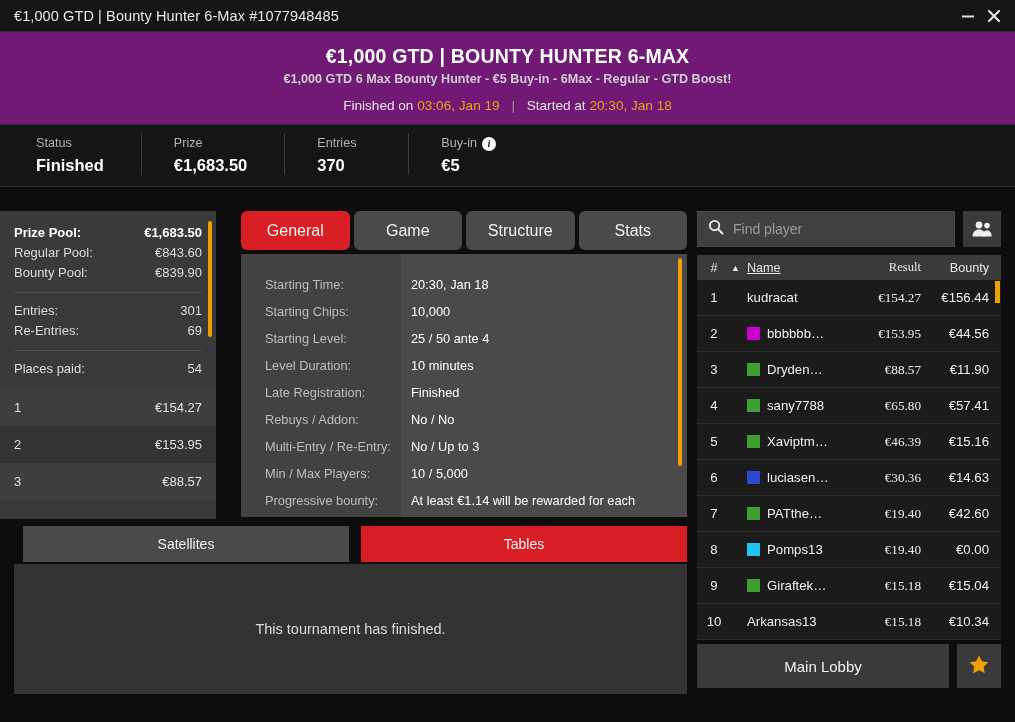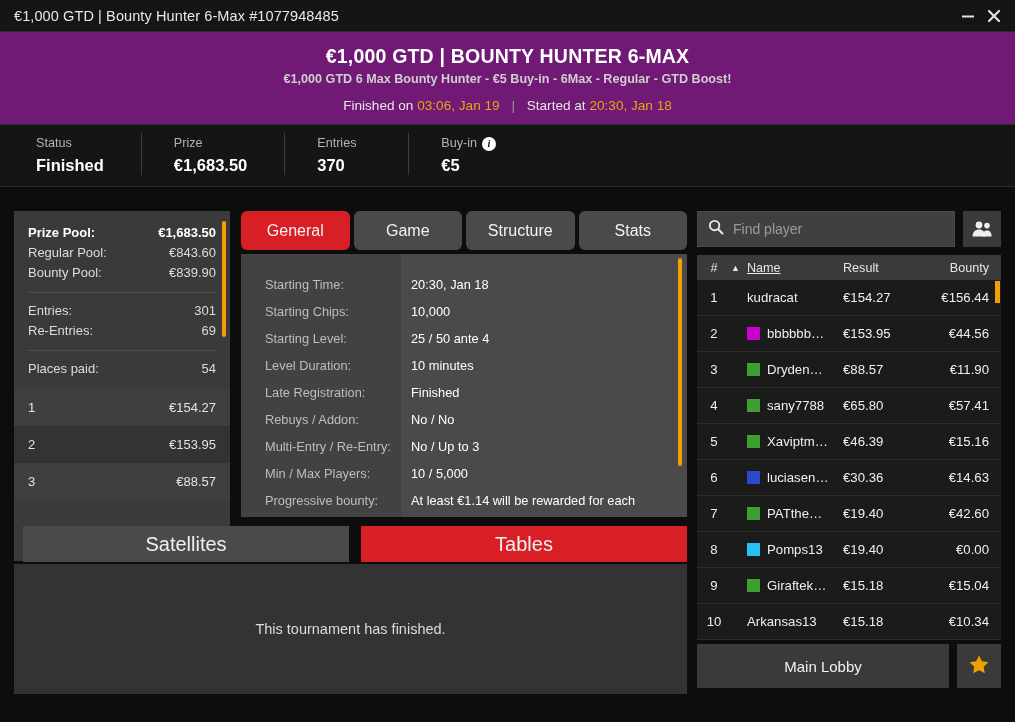--- a/index.html
+++ b/index.html
@@ -101,22 +101,22 @@
   
   #body {
     position: absolute;
     top: 203px; left: 0;
     width: 1015px; height: 519px;
     background: #0d0d0d;
   }
 
   
   #prizepanel {
-    position: absolute; left: 14px; top: 8px;
-    width: 216px; height: 350px;
+    position: absolute; left: 0; top: 8px;
+    width: 216px; height: 308px;
     background: #3a3a3a;
     overflow: hidden;
   }
   #prizepanel .pp-inner { padding: 12px 14px 0 14px; }
   .pp-row {
     display: flex; justify-content: space-between;
     font-size: 13px; line-height: 20px;
     color: #dcdcdc;
   }
   .pp-row.bold .pp-k, .pp-row.bold .pp-v { color: #ffffff; font-weight: bold; }
@@ -185,21 +185,21 @@
   
   #subtabs {
     position: absolute; left: 14px; top: 323px;
     width: 673px; height: 36px;
     display: flex; gap: 3px;
   }
   .subtab {
     flex: 1 1 0;
     background: #4a4a4a;
     color: #f0f0f0;
-    font-size: 20px;
+    font-size: 14px;
     display: flex; align-items: center; justify-content: center; margin-left: 9px;
   }
   .subtab.active { background: #d81f26; }
 
   #tablespanel {
     position: absolute; left: 14px; top: 361px;
     width: 673px; height: 130px;
     background: #333333;
     display: flex; align-items: center; justify-content: center;
   }
@@ -237,21 +237,21 @@
     display: flex; align-items: center;
     height: 36px;
     background: #1b1b1b;
     border-bottom: 1px solid #2d2d2d;
     color: #efefef;
     font-size: 13.2px;
   }
   .c-num  { width: 34px; flex: 0 0 34px; text-align: center; }
   .c-sort { width: 16px; flex: 0 0 16px; font-size: 9px; color: #e6e6e6; }
   .c-name { flex: 1 1 auto; display: flex; align-items: center; gap: 7px; overflow: hidden; white-space: nowrap; }
-  .c-res  { width: 78px; flex: 0 0 78px; text-align: left; }
+  .c-res  { width: 78px; flex: 0 0 78px; text-align: right; font-family: Liberation Serif, serif; }
   .c-bty  { width: 80px; flex: 0 0 80px; text-align: right; padding-right: 12px; }
   .pt-head .c-name { padding-left: 0; text-decoration: underline; }
   .swatch { width: 13px; height: 13px; flex: 0 0 13px; display: inline-block; }
   #pt-scroll {
     position: absolute; right: 1px; top: 26px;
     width: 5px; height: 22px; background: #f0a000;
   }
 
   #lobbyrow {
     position: absolute; left: 697px; top: 441px;

